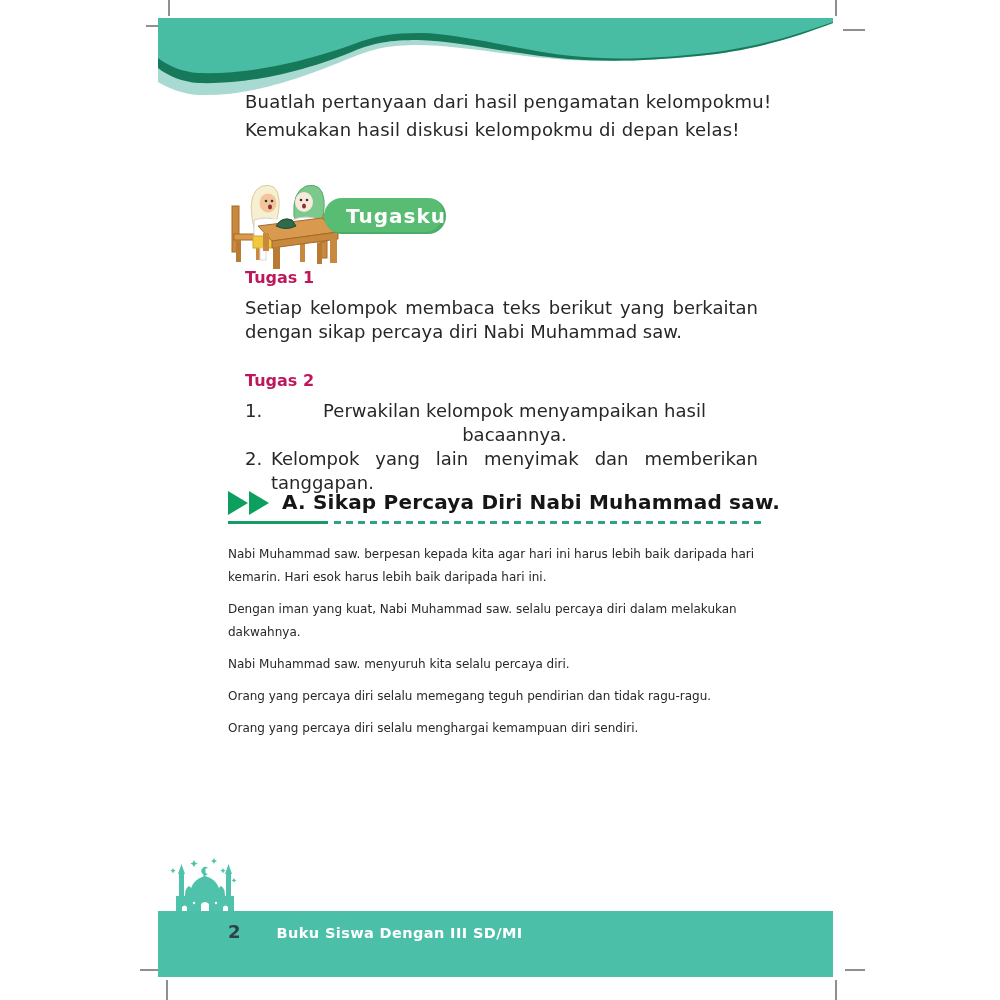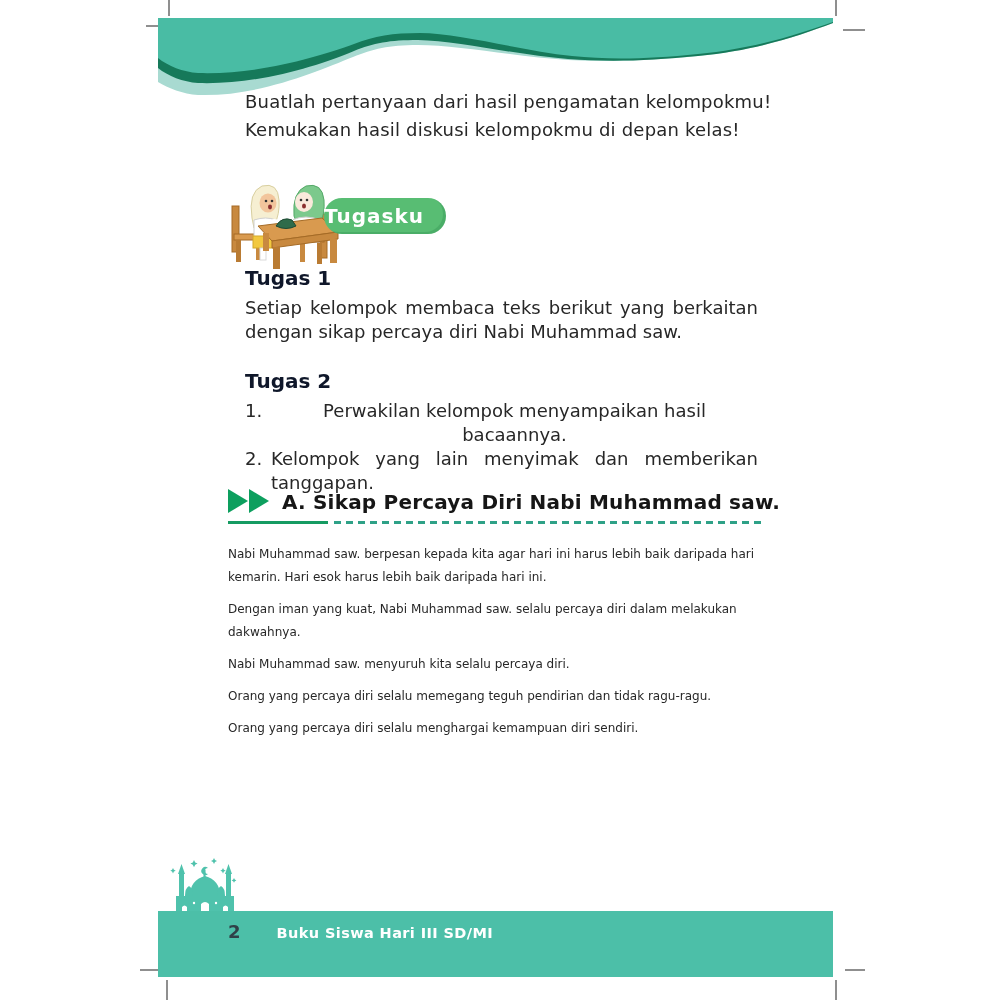--- a/index.html
+++ b/index.html
@@ -8,36 +8,36 @@
     font-family:"DejaVu Sans","Liberation Sans",sans-serif;color:#272727;
   }
   .abs{position:absolute;}
   
   .crop{position:absolute;background:#8f8f8f;}
   
   .intro{left:245px;top:88px;width:560px;font-size:18px;line-height:28px;letter-spacing:.2px;white-space:nowrap;}
   
   .badge{
     left:324px;top:198px;width:122px;height:36px;background:#58BD73;border-radius:18px;
-    display:flex;align-items:center;justify-content:flex-start;
+    display:flex;align-items:center;justify-content:flex-end;
     box-shadow:inset -3px -2px 0 rgba(0,90,40,.15);
   }
   .badge span{color:#ffffff;font-weight:bold;font-size:20px;letter-spacing:1px;}
   
   .tugas{left:245px;width:513px;font-size:18px;line-height:24px;}
-  .tugas h3{margin:0 0 7px 0;font-size:20px;line-height:22px;color:#0f172a;}
+  .tugas h3{margin:0 0 7px 0;font-size:16px;line-height:22px;color:#be185d;}
   .tugas p{margin:0;text-align:justify;}
   .olist{margin:0;}
   .olist .li{display:flex;}
   .olist .num{flex:0 0 26px;}
   .olist .itext{flex:1;text-align:center;}
   .olist .li.just .itext{text-align:justify;}
   
   .section{left:228px;top:488px;width:537px;}
-  .section .row{display:flex;align-items:flex-start;}
+  .section .row{display:flex;align-items:flex-end;}
   .arrows{display:flex;margin-right:10px;}
   .arrows svg{display:block;}
   .section h2{margin:0;font-size:20px;line-height:28px;font-weight:bold;color:#161616;letter-spacing:.2px;white-space:nowrap;}
   .rule-solid{position:absolute;left:0;top:33px;width:100px;height:3px;background:#169B62;}
   .rule-dash{position:absolute;left:106px;top:33px;width:431px;height:3px;
     background:repeating-linear-gradient(90deg,#2EA187 0,#2EA187 7px,transparent 7px,transparent 12px);}
   
   .bodytext{left:228px;top:543px;width:530px;font-size:12px;line-height:23px;}
   .bodytext p{margin:0 0 9px 0;}
   
@@ -185,17 +185,17 @@
       <path d="M12,56 v-5 q2.5,-3 5,0 v5 Z"></path>
       <path d="M53,56 v-5 q2.5,-3 5,0 v5 Z"></path>
       <circle cx="24" cy="47" r="1.2"></circle>
       <circle cx="46" cy="47" r="1.2"></circle>
     </g>
   </svg>
 
   <div class="abs footerbar">
     <div class="footerrow">
       <span class="pagenum">2</span>
-      <span class="booktitle">Buku Siswa Hari III SD/MI</span>
+      <span class="booktitle">Buku Siswa Dengan III SD/MI</span>
     </div>
   </div>
 
 </div>
 
 </body></html>

